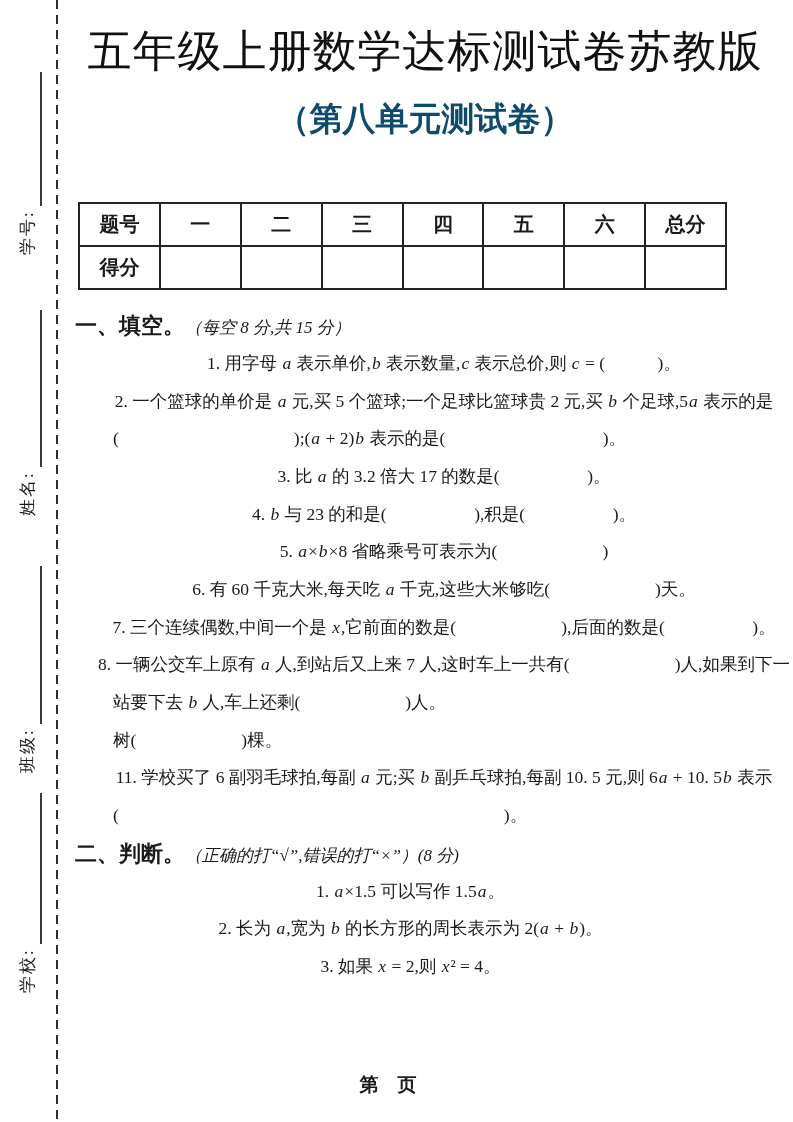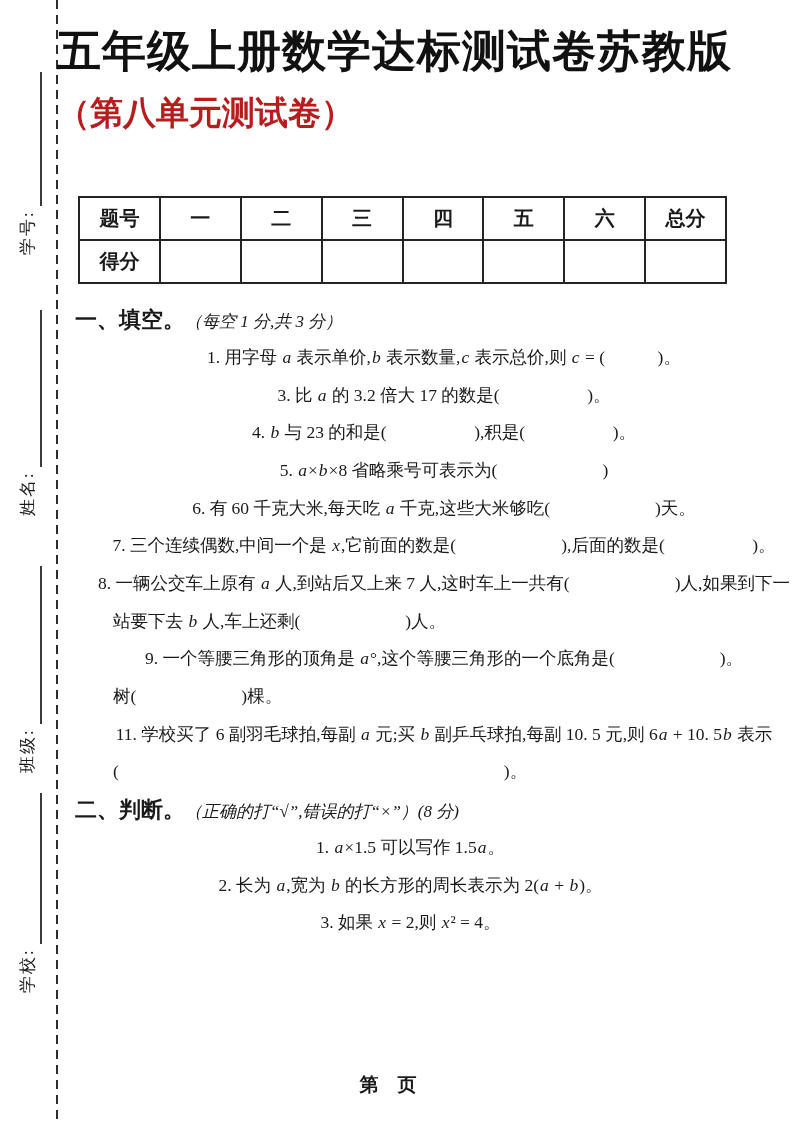--- a/index.html
+++ b/index.html
@@ -7,24 +7,24 @@
         font-family:"Liberation Serif","DejaVu Serif",serif;color:#1a1a1a;margin:0 auto;}
   
   .dashed-divider{position:absolute;left:56px;top:0;height:1122px;width:2px;
         background:repeating-linear-gradient(to bottom,#2e2e2e 0 9px,transparent 9px 15px);}
   .m-field{position:absolute;left:12px;height:30px;display:flex;align-items:center;
         transform:rotate(-90deg);transform-origin:0 0;}
   .m-label{font-size:17px;font-weight:500;letter-spacing:2px;white-space:nowrap;}
   .m-line{flex:1;margin-left:4px;align-self:stretch;border-bottom:2px solid #3a3a3a;}
   
   .main{position:absolute;left:57px;top:0;width:736px;height:1122px;}
-  .title{margin:26px 0 0;font-family:"Liberation Sans","DejaVu Sans",sans-serif;
-         font-weight:700;font-size:44px;line-height:1.15;letter-spacing:1px;color:#111;}
-  .subtitle{margin:16px 0 0;text-align:left;font-family:"Liberation Sans","DejaVu Sans",sans-serif;
-         font-weight:800;font-size:33px;line-height:1.2;color:#b91c1c;}
+  .title{margin:26px 0 0;text-align:center;font-family:"Liberation Sans","DejaVu Sans",sans-serif;
+         font-weight:400;font-size:44px;line-height:1.15;letter-spacing:1px;color:#111;}
+  .subtitle{margin:22px 0 0;text-align:center;font-family:"Liberation Sans","DejaVu Sans",sans-serif;
+         font-weight:800;font-size:33px;line-height:1.2;color:#0c4a6e;}
   .score-table{margin:64px 0 17px 21px;border-collapse:collapse;width:649px;table-layout:fixed;padding-left:38px;}
   .score-table td{border:2px solid #242424;height:41px;text-align:center;vertical-align:middle;
          font-size:20px;font-weight:600;padding:0;}
   
   .questions{margin-top:8px;padding-left:18px;font-size:17.5px;line-height:37.7px;}
   .q-line{height:37.7px;white-space:nowrap;overflow:hidden;}
   .ind1{padding-left:20px;text-align:center;}
   .ind2{padding-left:38px;}
   .sect-label{font-family:"Liberation Sans","DejaVu Sans",sans-serif;font-weight:700;font-size:22px;}
   .sect-note{font-style:italic;font-size:17px;}
@@ -83,32 +83,33 @@
         <td></td>
         <td></td>
         <td></td>
       </tr>
     </tbody>
       </table>
 
     <div class="questions">
 
       <div class="q-line">
-        <span class="sect-label">一、填空。</span><span class="sect-note">（每空 1 分,共 3 分）</span>
+        <span class="sect-label">一、填空。</span><span class="sect-note">（每空 8 分,共 15 分）</span>
       </div>
 
       <div class="q-line ind1">1. 用字母 <i>a</i> 表示单价,<i>b</i> 表示数量,<i>c</i> 表示总价,则 <i>c</i> = (　　　)。</div>
+      <div class="q-line ind1">2. 一个篮球的单价是 <i>a</i> 元,买 5 个篮球;一个足球比篮球贵 2 元,买 <i>b</i> 个足球,5<i>a</i> 表示的是</div>
+      <div class="q-line ind2">(　　　　　　　　　　);(<i>a</i> + 2)<i>b</i> 表示的是(　　　　　　　　　)。</div>
       <div class="q-line ind1">3. 比 <i>a</i> 的 3.2 倍大 17 的数是(　　　　　)。</div>
       <div class="q-line ind1">4. <i>b</i> 与 23 的和是(　　　　　),积是(　　　　　)。</div>
       <div class="q-line ind1">5. <i>a</i>×<i>b</i>×8 省略乘号可表示为(　　　　　　)</div>
       <div class="q-line ind1">6. 有 60 千克大米,每天吃 <i>a</i> 千克,这些大米够吃(　　　　　　)天。</div>
       <div class="q-line ind1">7. 三个连续偶数,中间一个是 <i>x</i>,它前面的数是(　　　　　　),后面的数是(　　　　　)。</div>
       <div class="q-line ind1">8. 一辆公交车上原有 <i>a</i> 人,到站后又上来 7 人,这时车上一共有(　　　　　　)人,如果到下一</div>
       <div class="q-line ind2">站要下去 <i>b</i> 人,车上还剩(　　　　　　)人。</div>
-      <div class="q-line ind1">9. 一个等腰三角形的顶角是 <i>a</i>°,这个等腰三角形的一个底角是(　　　　　　)。</div>
       <div class="q-line ind2">树(　　　　　　)棵。</div>
       <div class="q-line ind1">11. 学校买了 6 副羽毛球拍,每副 <i>a</i> 元;买 <i>b</i> 副乒乓球拍,每副 10. 5 元,则 6<i>a</i> + 10. 5<i>b</i> 表示</div>
       <div class="q-line ind2">(　　　　　　　　　　　　　　　　　　　　　　)。</div>
 
       <div class="q-line">
         <span class="sect-label">二、判断。</span><span class="sect-note">（正确的打“√”,错误的打“×”）(8 分)</span>
       </div>
 
       <div class="q-line ind1 judge-row">
         <span>1. <i>a</i>×1.5 可以写作 1.5<i>a</i>。</span>

